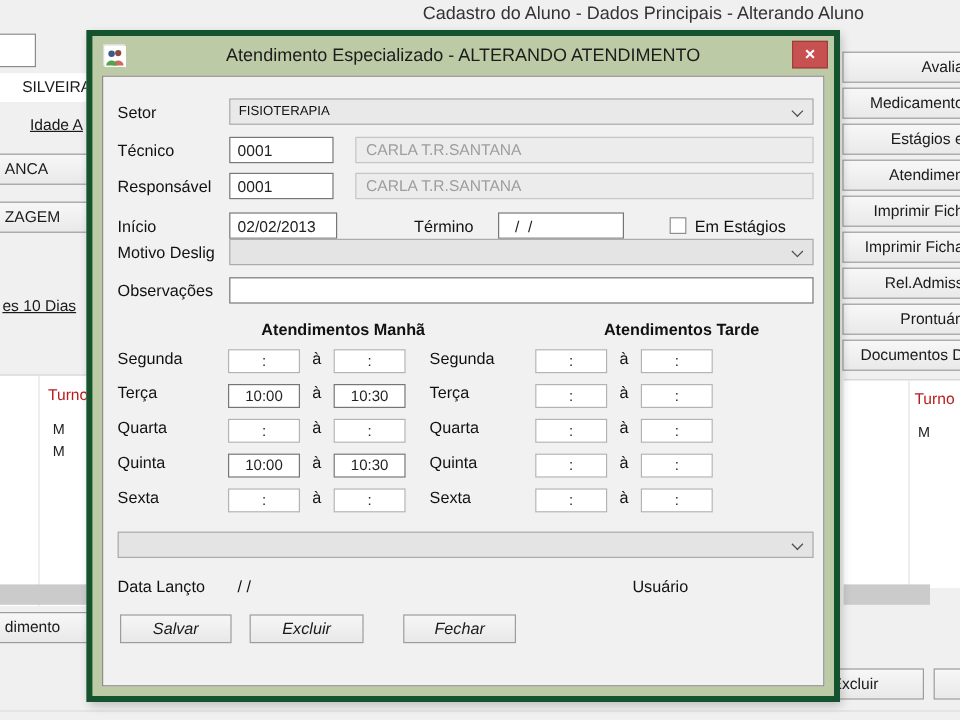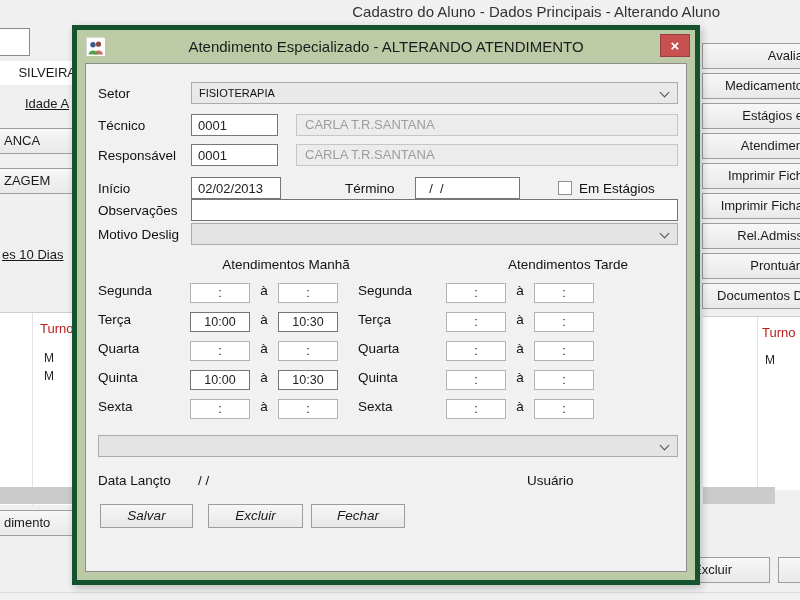--- a/index.html
+++ b/index.html
@@ -54,21 +54,21 @@
   .combo { height:22px; background:#e9e9e9; border:1px solid #ababab; position:relative;
            font-size:11px; color:#111; line-height:20px; padding:0 22px 16px 7px; }
   .combo .chev { position:absolute; right:9px; top:6px; width:7px; height:7px;
                  border-right:1.5px solid #4d4d4d; border-bottom:1.5px solid #4d4d4d;
                  transform:rotate(45deg); }
   .grow { flex:1; }
 
   .cb { width:14px; height:14px; background:#fff; border:1px solid #8e8e8e; flex:none; }
 
   .sched-head { display:flex; height:18px; margin-top:12px; margin-bottom:8px;
-                font-weight:normal; font-size:13.5px; }
+                font-weight:bold; font-size:13.5px;align-items:center; }
   .sched-head .h1 { flex:none; width:340px; text-align:center; padding-left:36px; }
   .sched-head .h2 { flex:none; width:260px; text-align:center; }
 
   .srow { display:flex; height:22px; margin-bottom:7px; }
   .day1 { width:92px; flex:none; }
   .day2 { width:88px; flex:none; margin-left:20px; }
   .tin { width:60px; height:20px; flex:none; border:1px solid #b3b3b3; background:#fff;
          text-align:center; font-size:12.5px; color:#222; padding:0;
          font-family:"Liberation Sans", sans-serif; }
   .tin.filled { border-color:#767676; }
@@ -80,21 +80,21 @@
   .meta-row { margin-top:14px; height:18px; }
   .meta-row .mlab { width:100px; flex:none; }
   .meta-row .mval { width:34px; flex:none; }
   .meta-row .ulab { margin-left:295px; }
 
   .btn-row { margin-top:15px; display:flex; height:24px; }
   .wbtn { height:24px; border:1px solid #9d9d9d; background:linear-gradient(#f6f6f6,#e8e8e8);
           font-size:13.5px; color:#1a1a1a; text-align:center; line-height:22px; cursor:default;font-style:italic; }
   .wbtn.b1 { width:93px; margin-left:2px; }
   .wbtn.b2 { width:95px; margin-left:15px; }
-  .wbtn.b3 { width:94px; margin-left:8px; }
+  .wbtn.b3 { width:94px; margin-left:33px; }
 </style>
 </head>
 <body>
 
 <div id="canvas">
 
   <div class="main-title">Cadastro do Aluno - Dados Principais - Alterando Aluno</div>
 
   <div class="bgfield" style="left:-12px;top:28px;width:42px;height:28px;border:1px solid #8a8a8a;"></div>
   <div class="bgfield" style="left:-80px;top:61px;width:158px;height:24px;text-align:right;font-size:13px;color:#1a1a1a;line-height:24px;padding-right:2px;">SILVEIRA</div>
@@ -173,33 +173,33 @@
 
       <div class="row" style="margin-bottom:0;">
         <span class="lab">Início</span>
         <input class="tbox" style="width: 90px;" value="02/02/2013">
         <span style="width:70px;margin-left:64px;flex:none;">Término</span>
         <input class="tbox" style="width: 105px;" value="  /  /">
         <span class="cb" style="margin-left:38px;"></span>
         <span style="margin-left:7px;">Em Estágios</span>
       </div>
 
-      <div class="row" style="margin-bottom:2px;">
-        <span class="lab">Observações</span>
-        <input class="tbox grow" value="" style="">
-      </div>
-
       <div class="row" style="margin-bottom:10px;">
         <span class="lab">Motivo Deslig</span>
         <div class="combo grow" style="background:#e4e4e4;">
           <span></span>
           <span class="chev"></span>
         </div>
       </div>
 
+      <div class="row" style="margin-bottom:2px;">
+        <span class="lab">Observações</span>
+        <input class="tbox grow" value="" style="">
+      </div>
+
       <div class="sched-head">
         <span class="h1">Atendimentos Manhã</span>
         <span class="h2">Atendimentos Tarde</span>
       </div>
 
       <div class="srow">
         <span class="day1">Segunda</span>
         <input class="tin" value=":" style="">
         <span class="asep">à</span>
         <input class="tin" value=":" style="">

